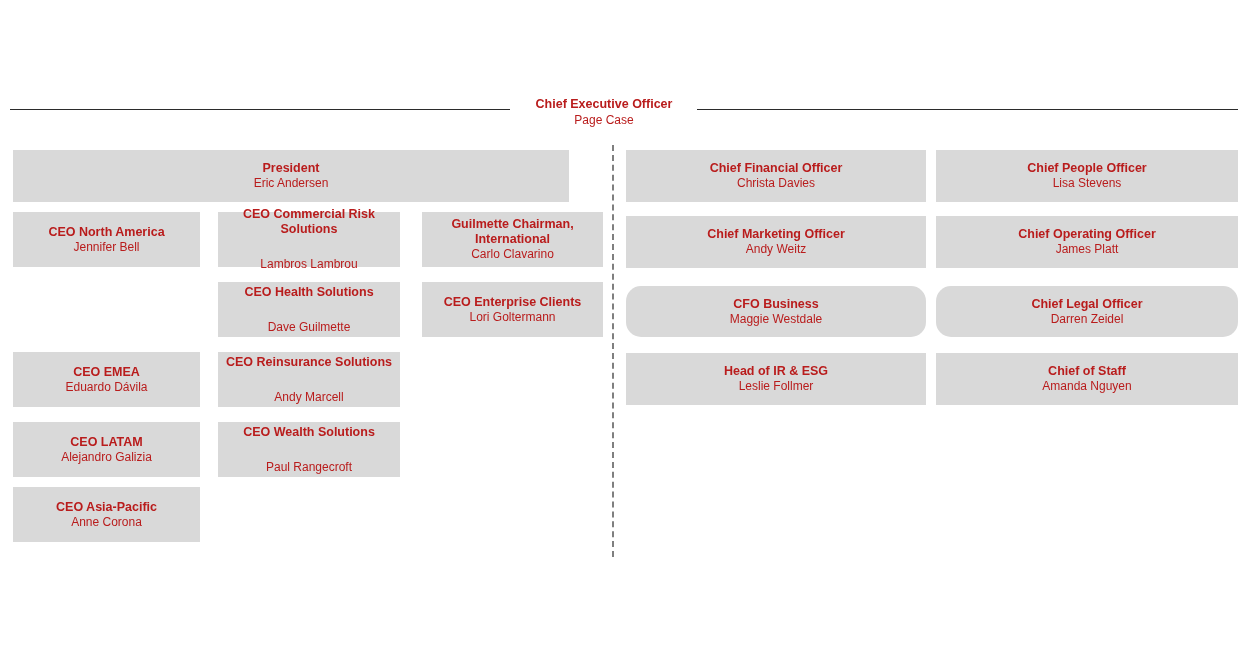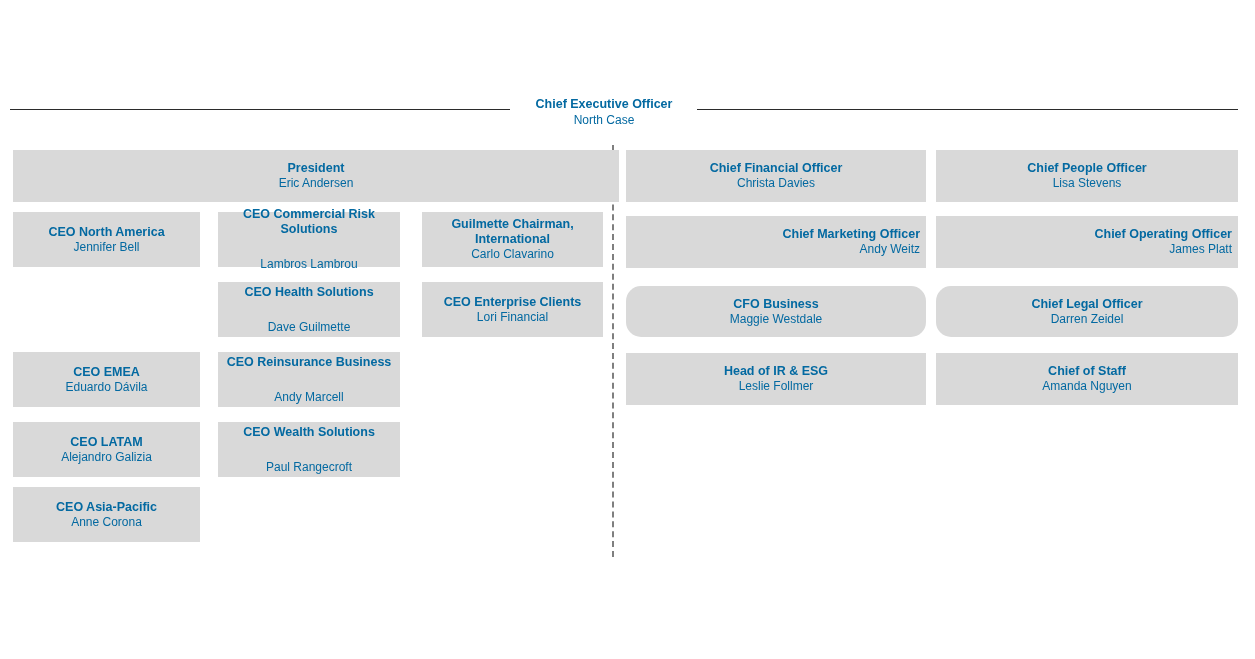--- a/index.html
+++ b/index.html
@@ -3,21 +3,21 @@
 <meta charset="utf-8">
 <style>
   * { margin: 0; padding: 0; box-sizing: border-box; }
   html, body { background: #ffffff; }
   .canvas {
     position: relative;
     width: 1255px;
     height: 659px;
     background: #ffffff;
     font-family: "Liberation Sans", sans-serif;
-    color: #0369a1;
+    color: #b91c1c;
     overflow: hidden;
     padding-left: 24px;
   }
   .ceo-header {
     position: absolute;
     top: 96px;
     left: 504px;
     width: 200px;
     text-align: center;
   }
@@ -49,46 +49,46 @@
     text-align: center;
     padding: 2px 6px;
   }
   .box .title { font-size: 12.5px; font-weight: bold; line-height: 15px; }
   .box .name  { font-size: 12px; line-height: 15px; }
 
   
   .lc1 { left: 13px;  width: 187px; }
   .lc2 { left: 218px; width: 182px; gap: 20px; }
   .lc3 { left: 422px; width: 181px; }
-  .president { left: 13px; width: 606px; top: 150px; height: 52px; }
+  .president { left: 13px; width: 556px; top: 150px; height: 52px; }
   
   .lr2 { top: 212px; height: 55px; }
   .lr3 { top: 282px; height: 55px; }
   .lr4 { top: 352px; height: 55px; }
   .lr5 { top: 422px; height: 55px; }
   .lr6 { top: 487px; height: 55px; }
 
   
   .rc1 { left: 626px; width: 300px; }
   .rc2 { left: 936px; width: 302px; }
   
   .rr1 { top: 150px; height: 52px; }
-  .rr2 { top: 216px; height: 52px; align-items: flex-end; }
+  .rr2 { top: 216px; height: 52px; }
   .rr3 { top: 286px; height: 51px; border-radius: 15px; }
   .rr4 { top: 353px; height: 52px; }
 </style>
 </head>
 <body>
 
 <div class="canvas">
 
   <div class="hline left"></div>
   <div class="ceo-header">
     <div class="title">Chief Executive Officer</div>
-    <div class="name">North Case</div>
+    <div class="name">Page Case</div>
   </div>
   <div class="hline right"></div>
 
   <div class="vdivider"></div>
 
   <div class="box president">
     <div class="title">President</div>
     <div class="name">Eric Andersen</div>
   </div>
 
@@ -111,35 +111,35 @@
 
   <div class="box lc2 lr2">
     <div class="title">CEO Commercial Risk Solutions</div>
     <div class="name">Lambros Lambrou</div>
   </div>
   <div class="box lc2 lr3">
     <div class="title">CEO Health Solutions</div>
     <div class="name">Dave Guilmette</div>
   </div>
   <div class="box lc2 lr4">
-    <div class="title">CEO Reinsurance Business</div>
+    <div class="title">CEO Reinsurance Solutions</div>
     <div class="name">Andy Marcell</div>
   </div>
   <div class="box lc2 lr5">
     <div class="title">CEO Wealth Solutions</div>
     <div class="name">Paul Rangecroft</div>
   </div>
 
   <div class="box lc3 lr2">
     <div class="title">Guilmette Chairman, International</div>
     <div class="name">Carlo Clavarino</div>
   </div>
   <div class="box lc3 lr3">
     <div class="title">CEO Enterprise Clients</div>
-    <div class="name">Lori Financial</div>
+    <div class="name">Lori Goltermann</div>
   </div>
 
   <div class="box rc1 rr1">
     <div class="title">Chief Financial Officer</div>
     <div class="name">Christa Davies</div>
   </div>
   <div class="box rc1 rr2">
     <div class="title">Chief Marketing Officer</div>
     <div class="name">Andy Weitz</div>
   </div>

